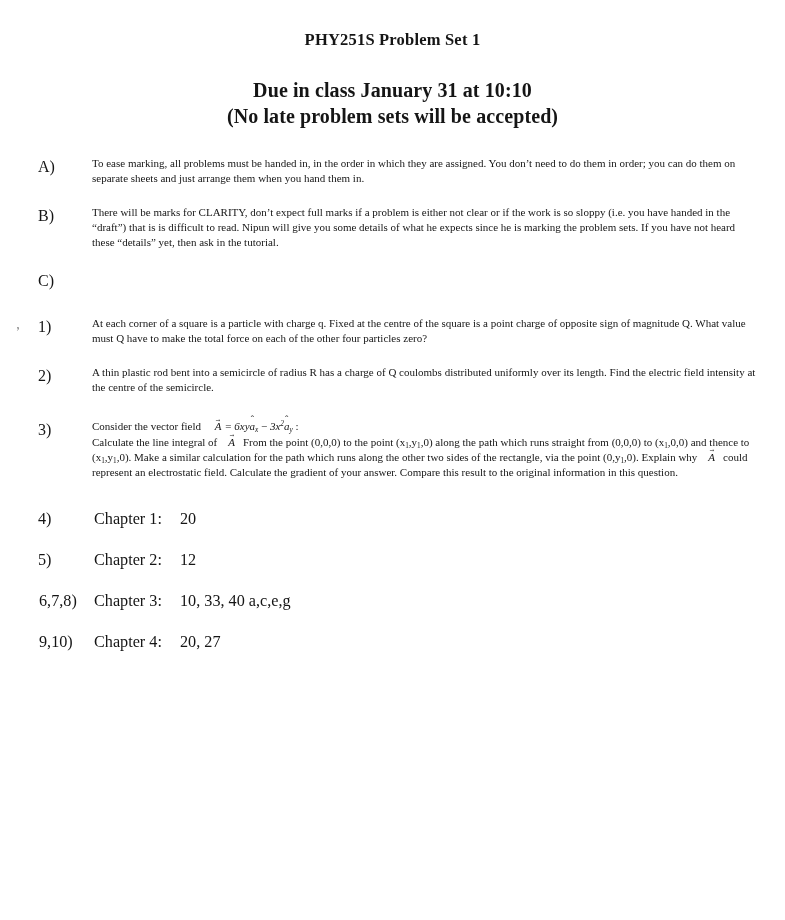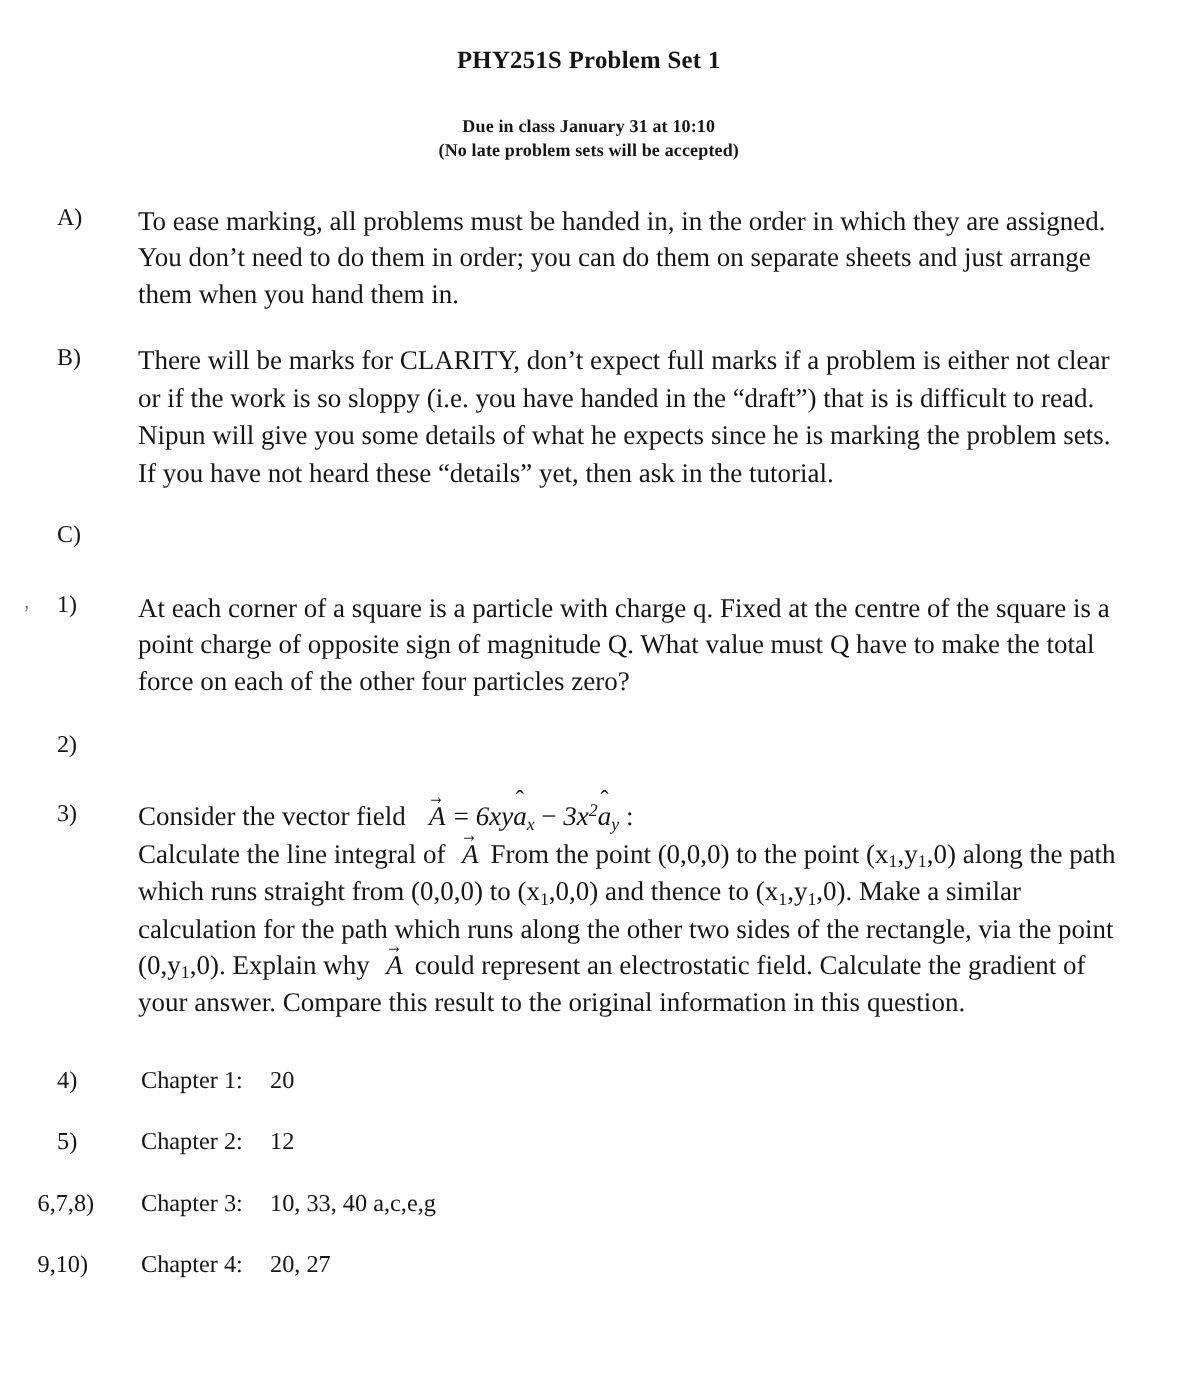--- a/index.html
+++ b/index.html
@@ -28,21 +28,21 @@
     text-align: center;
     font-weight: bold;
     font-size: 16.5px;
     letter-spacing: 0.2px;
     margin: 0;
     padding-top: 30px;
   }
   .due-block {
     text-align: center;
     font-weight: bold;
-    font-size: 12px;
+    font-size: 20px;
     margin-top: 27px;
     line-height: 1.32;
   }
   .due-block div { letter-spacing: 0.1px; }
 
   
   .items {
     margin-top: 26px;
   }
   .item {
@@ -54,21 +54,21 @@
     width: 92px;
     flex: 0 0 92px;
     padding-left: 38px;
     box-sizing: border-box;
     font-size: 16px;
     line-height: 1.38;
   }
   .item-body {
     flex: 1 1 auto;
     padding-right: 29px;
-    font-size: 18px;
+    font-size: 11px;
     line-height: 1.38;
     text-align: left;
   }
   .item-body p {
     margin: 0;
   }
 
   
   .artifact {
     position: absolute;
@@ -130,21 +130,21 @@
     align-items: baseline;
     margin-bottom: 22px;
     font-size: 16.2px;
   }
   .ch-num {
     width: 94px;
     flex: 0 0 94px;
     padding-left: 38px;
     box-sizing: border-box;
   }
-  .ch-num.wide { padding-left: 25px; }
+  .ch-num.wide { padding-left: 39px; }
   .ch-name {
     width: 86px;
     flex: 0 0 86px;
   }
   .ch-val {
     flex: 1 1 auto;
   }
 </style>
 </head>
 <body>
@@ -175,20 +175,21 @@
     </div>
 
     <div class="item has-artifact" style="margin-top:24px;">
       <span class="artifact">,</span>
       <div class="item-label">1)</div>
       <div class="item-body">At each corner of a square is a particle with charge q. Fixed at the centre of the square is a point charge of opposite sign of magnitude Q.  What value must Q have to make the total force on each of the other four particles zero?</div>
     </div>
 
     <div class="item">
       <div class="item-label">2)</div>
+      <div class="item-body">A thin plastic rod bent into a semicircle of radius R has a charge of Q coulombs distributed uniformly over its length. Find the electric field intensity at the centre of the semicircle.</div>
     </div>
 
     <div class="item" style="margin-top:24px;">
       <div class="item-label">3)</div>
       <div class="item-body">
         <p>
           <span>Consider the vector field</span><span class="math sp-l">
           <span class="vec">A</span>
           <span style="font-style:normal">=</span>
           <span>6xy</span><span class="hat">a</span><sub>x</sub>

